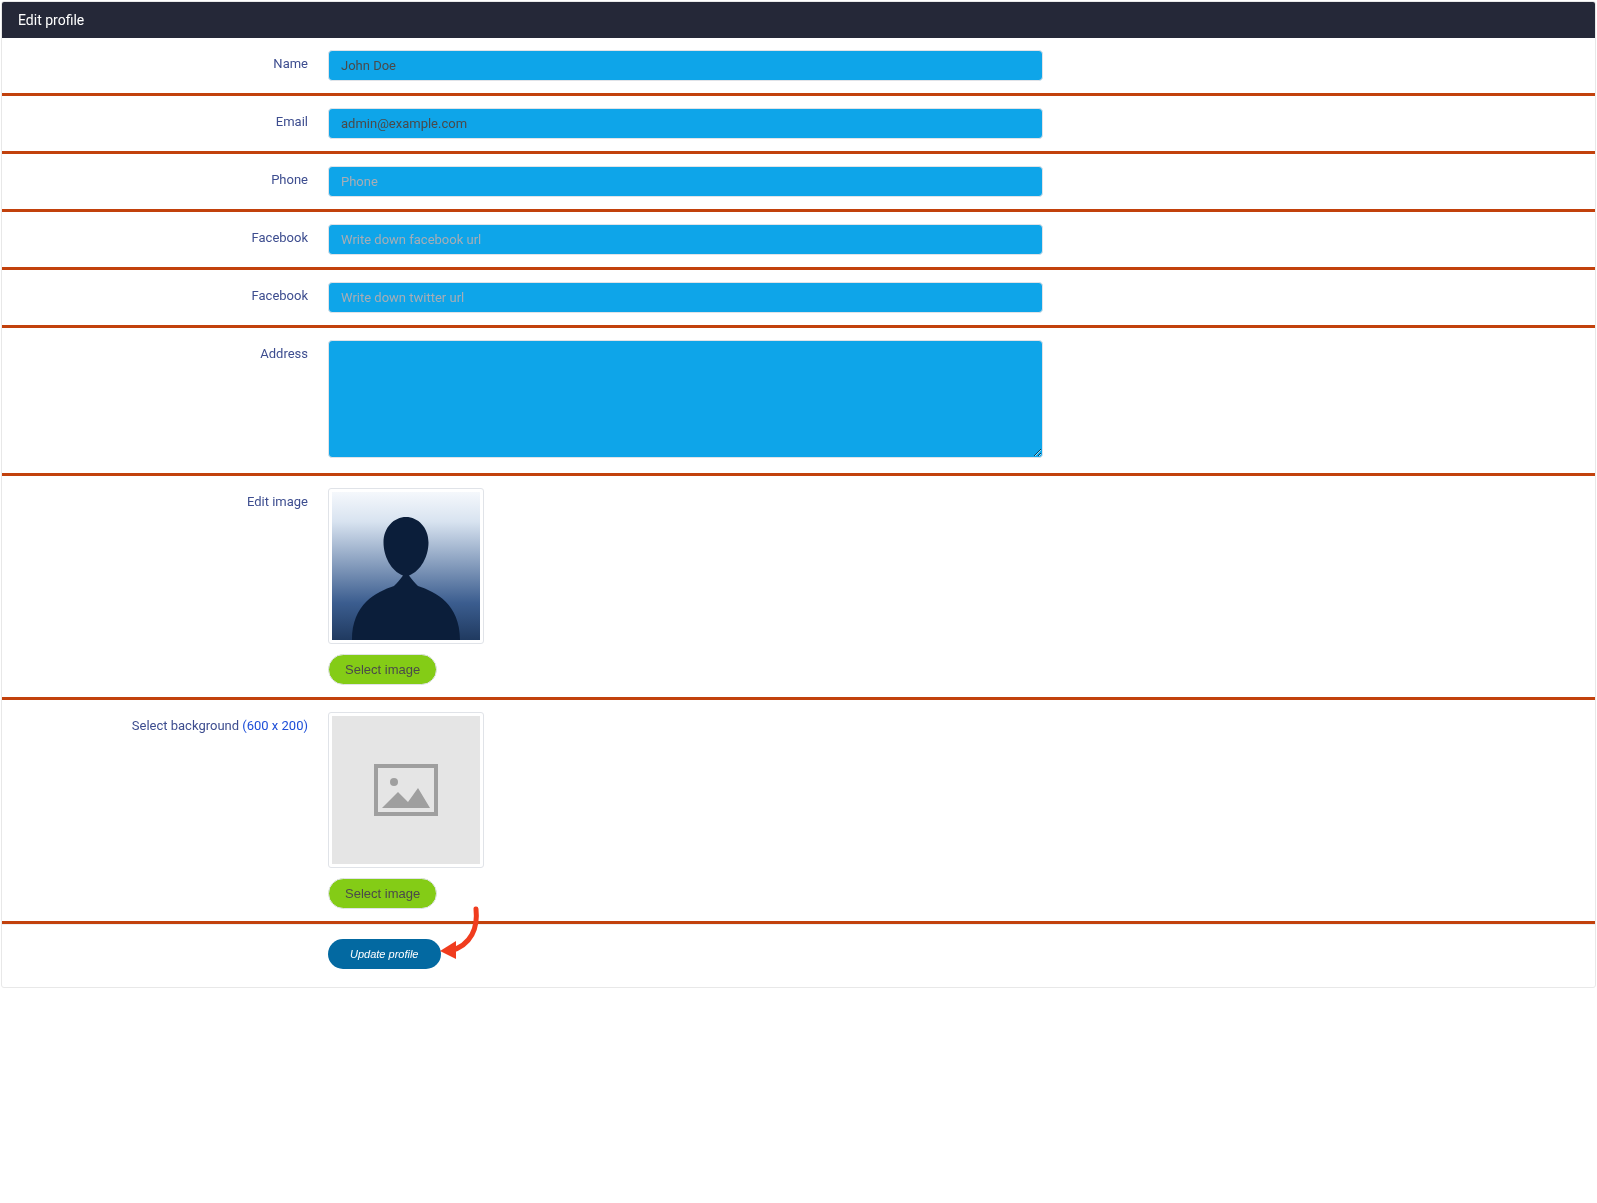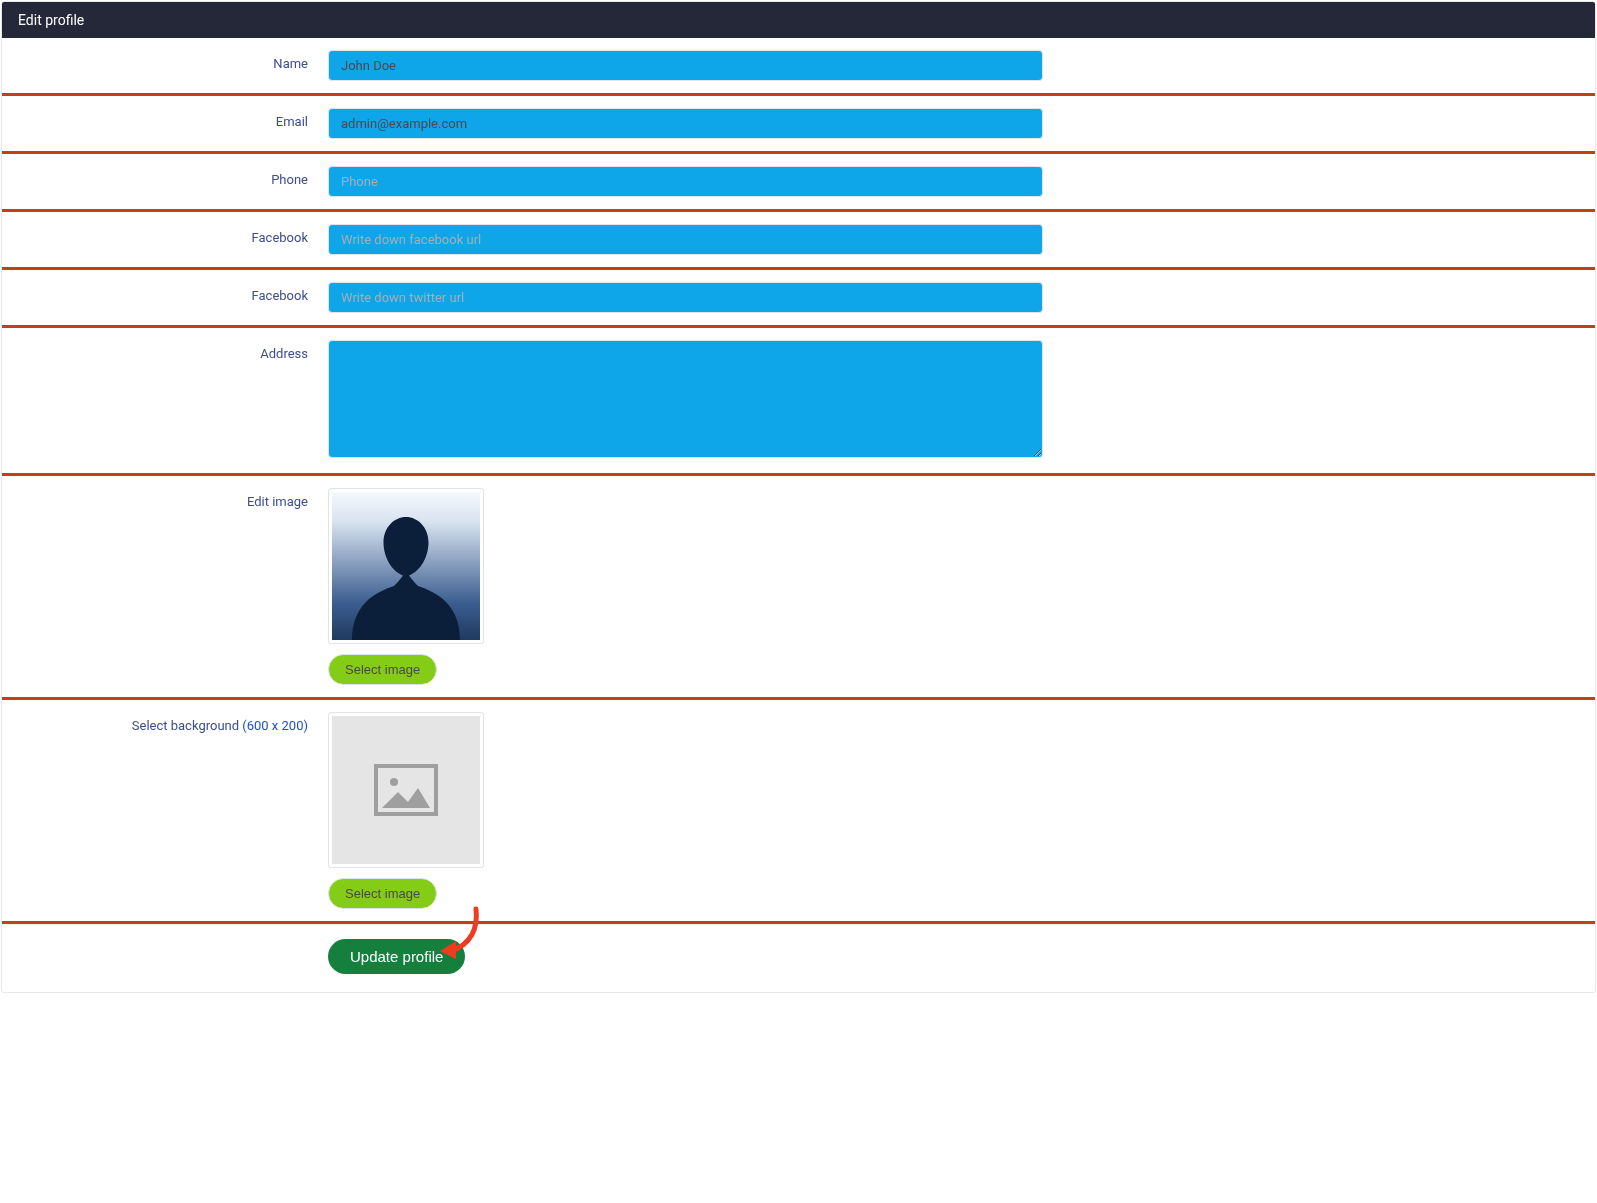--- a/index.html
+++ b/index.html
@@ -115,27 +115,28 @@
     }
     .submit-row {
       padding: 14px 0 18px 0;
       display: flex;
     }
     .submit-spacer {
       width: 326px;
     }
     .btn-primary {
       display: inline-block;
-      background: #15803d;
+      background: #0369a1;
       color: #fff;
       border: none;
       border-radius: 20px;
       padding: 9px 22px;
-      font-size: 15px;
+      font-size: 11px;
       cursor: pointer;
+      font-style: italic;
     }
     .arrow-annotation {
       position: absolute;
       pointer-events: none;
     }
   </style>
 </head>
 <body>
 
 <div class="panel">

